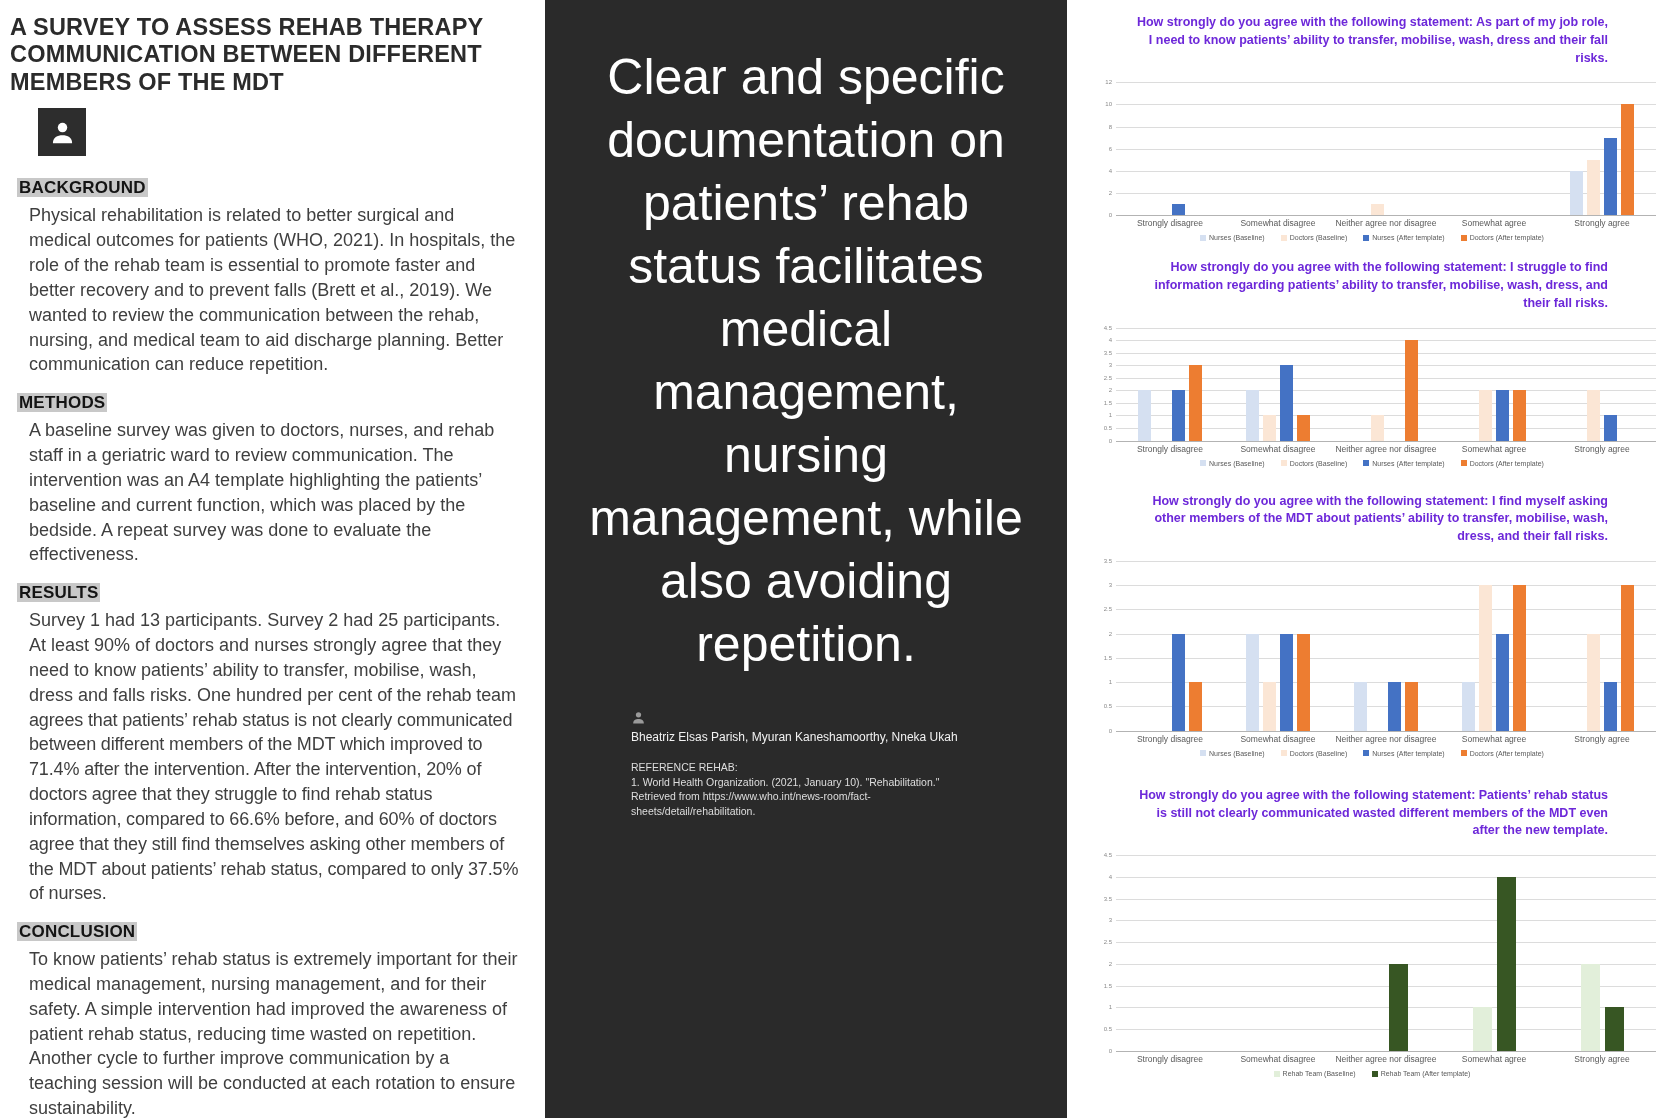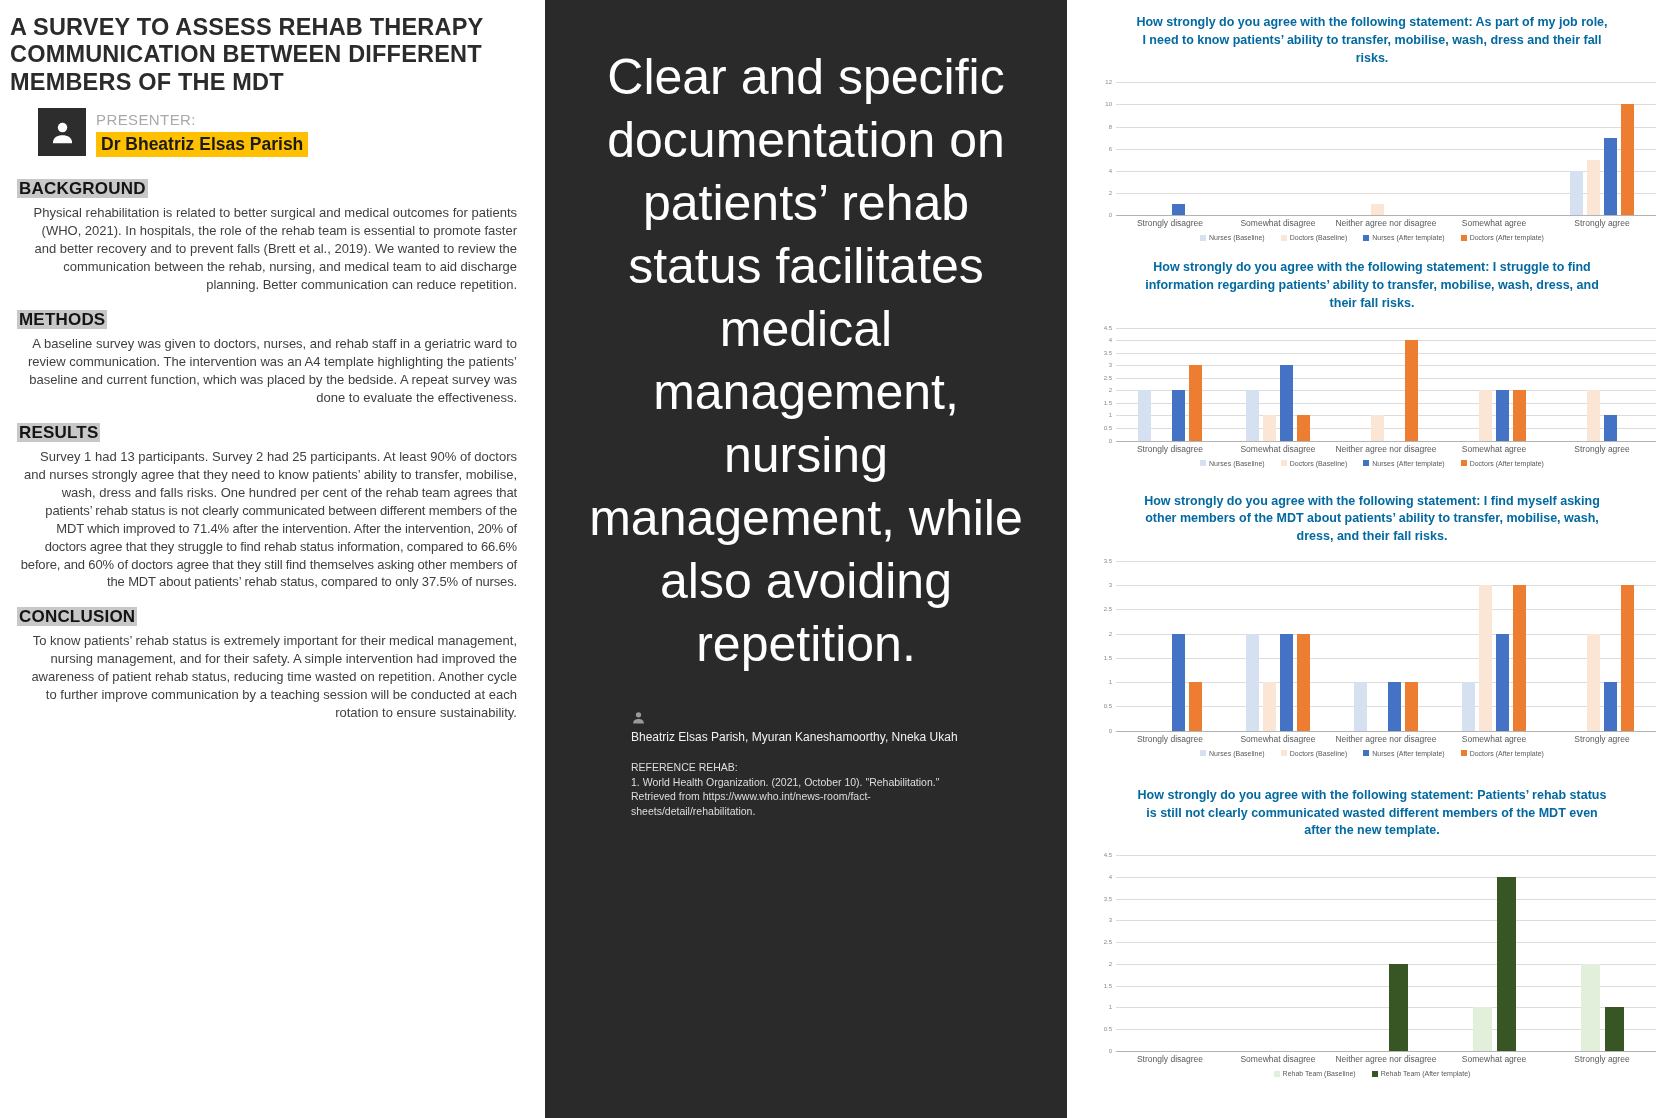--- a/index.html
+++ b/index.html
@@ -12,36 +12,36 @@
 
   
   .col-left{width:545px;min-width:545px;background:#fff;box-sizing:border-box;padding:14px 26px 0 10px;}
   .title{font-size:23.5px;line-height:1.17;font-weight:bold;color:#2b2b2b;margin:0 0 12px 0;max-width:475px;letter-spacing:.2px;}
   .presenter{display:flex;margin:8px 0 22px 28px;gap:10px;}
   .avatar{width:48px;height:48px;background:#2d2d2d;display:flex;align-items:center;justify-content:center;flex:none;}
   .presenter-label{color:#a9a9a9;font-size:15px;letter-spacing:.4px;margin-top:3px;}
   .presenter-name{display:inline-block;background:#ffc000;color:#1b1b1b;font-weight:bold;font-size:17.5px;padding:2px 5px;margin-top:4px;}
   .section{margin:0 0 16px 7px;}
   .section-heading{display:inline;background:#c8c8c8;color:#141414;font-weight:bold;font-size:17px;padding:0 2px;letter-spacing:.2px;}
-  .section-body{margin:5px 0 0 0;font-size:13px;line-height:1.38;color:#3f3f3f;max-width:500px;text-align:right;}
+  .section-body{margin:5px 0 0 12px;font-size:18px;line-height:1.38;color:#3f3f3f;max-width:500px;}
   .alt{letter-spacing:-0.15px;}
 
   
   .col-mid{width:522px;min-width:522px;background:#2a2a2a;color:#fff;box-sizing:border-box;padding-top:46px;}
   .statement{font-size:50px;line-height:1.26;text-align:center;font-weight:300;width:468px;margin:0 auto;}
   .authors-block{margin:34px 0 0 86px;width:348px;}
   .mid-person{display:block;margin-bottom:1px;}
   .authors{font-size:12px;color:#f2f2f2;margin:5px 0 16px 0;}
   .ref-heading{font-size:10.5px;color:#dedede;line-height:1.4;}
   .ref{font-size:10.5px;line-height:1.38;color:#dedede;}
 
   
   .col-right{flex:1;background:#fff;box-sizing:border-box;padding-top:14px;}
   .chart{width:588px;margin:0 auto;}
-  .chart-title{font-weight:bold;font-size:12.5px;line-height:1.42;color:#0369a1;text-align:center;max-width:472px;margin:0 auto 15px auto;}
+  .chart-title{font-weight:bold;font-size:12.5px;line-height:1.42;color:#6d28d9;text-align:right;max-width:472px;margin:0 auto 15px auto;}
   .plot{position:relative;margin-left:38px;margin-right:10px;}
   .gridline{position:absolute;left:0;right:0;height:1px;background:#dcdcdc;}
   .gridline.zero{background:#b3b3b3;}
   .ytick{position:absolute;right:100%;margin-right:4px;font-size:6px;color:#8a8a8a;line-height:1;transform:translateY(-50%);}
   .groups{position:absolute;left:0;right:0;bottom:0;top:0;display:flex;align-items:flex-end;}
   .group{flex:1;display:flex;justify-content:center;align-items:flex-end;}
   .bar{flex:none;}
   .xlabels{display:flex;margin:3px 10px 0 38px;}
   .xlabel{flex:1;text-align:center;font-size:8.5px;color:#595959;}
   .legend{display:flex;justify-content:center;gap:16px;margin-top:6px;}
@@ -55,44 +55,40 @@
 
   <div class="col-left">
     <h1 class="title">A SURVEY TO ASSESS REHAB THERAPY COMMUNICATION BETWEEN DIFFERENT MEMBERS OF THE MDT</h1>
     <div class="presenter">
       <div class="avatar">
         <svg viewBox="0 0 24 24" width="27" height="27" aria-hidden="true">
           <circle cx="12" cy="7.6" r="4.2" fill="#ffffff"></circle>
           <path d="M3.5 21c0-4.4 3.9-6.6 8.5-6.6s8.5 2.2 8.5 6.6v.6h-17z" fill="#ffffff"></path>
         </svg>
       </div>
-      <div>
-        <div class="presenter-label">PRESENTER:</div>
-        <div class="presenter-name">Dr Bheatriz Elsas Parish</div>
-      </div>
     </div>
     <div id="sections">
         <div class="section"><span class="section-heading">BACKGROUND</span><p class="section-body"><span>Physical rehabilitation is related to better surgical and medical outcomes for patients (WHO, 2021). In hospitals, the role of the rehab team is essential to promote faster and better recovery and to prevent falls (Brett et al., 2019). We wanted to review the communication between the rehab, nursing, and medical team to aid discharge planning. Better communication can reduce repetition.</span></p></div>
         <div class="section"><span class="section-heading">METHODS</span><p class="section-body"><span>A baseline survey was given to doctors, nurses, and rehab staff in a geriatric ward to review communication. The intervention was an A4 template highlighting the patients’ baseline and current function, which was placed by the bedside. A repeat survey was done to evaluate the effectiveness.</span></p></div>
         <div class="section"><span class="section-heading">RESULTS</span><p class="section-body"><span>Survey 1 had 13 participants. Survey 2 had 25 participants. At least 90% of doctors and nurses strongly agree that they need to know patients’ ability to transfer, mobilise, wash, dress and falls risks. One hundred per cent </span><span class="alt">of the rehab team agrees that patients’ rehab status is not clearly communicated between different members of the MDT which improved to 71.4% after the intervention. After the intervention, 20% of doctors agree that they struggle to find rehab status information, compared to 66.6% before, and 60% of doctors agree that they still find themselves asking other members of the MDT about patients’ rehab status, compared to only 37.5% of nurses.</span></p></div>
         <div class="section"><span class="section-heading">CONCLUSION</span><p class="section-body"><span>To know patients’ rehab status is extremely important for their medical management, nursing management, and for their safety. A simple intervention had improved the awareness of patient rehab status, reducing time wasted on repetition. Another cycle to further improve communication by a teaching session will be conducted at each rotation to ensure sustainability.</span></p></div>
       </div>
   </div>
 
   <div class="col-mid">
     <div class="statement">Clear and specific documentation on patients’ rehab status facilitates medical management, nursing management, while also avoiding repetition.</div>
     <div class="authors-block">
       <svg class="mid-person" viewBox="0 0 24 24" width="15" height="15" aria-hidden="true">
         <circle cx="12" cy="7.6" r="4.2" fill="#9a9a9a"></circle>
         <path d="M3.5 21c0-4.4 3.9-6.6 8.5-6.6s8.5 2.2 8.5 6.6v.6h-17z" fill="#9a9a9a"></path>
       </svg>
       <div class="authors">Bheatriz Elsas Parish, Myuran Kaneshamoorthy, Nneka Ukah</div>
       <div class="ref-heading">REFERENCE REHAB:</div>
       <div id="refs">
-          <div class="ref">1. World Health Organization. (2021, October 10). "Rehabilitation." Retrieved from https://www.who.int/news-room/fact-sheets/detail/rehabilitation.</div>
+          <div class="ref">1. World Health Organization. (2021, January 10). "Rehabilitation." Retrieved from https://www.who.int/news-room/fact-sheets/detail/rehabilitation.</div>
         </div>
     </div>
   </div>
 
   <div class="col-right" id="charts">
       <div class="chart" style="margin-top: 0px; margin-bottom: 18px;">
         <div class="chart-title">How strongly do you agree with the following statement: As part of my job role, I need to know patients’ ability to transfer, mobilise, wash, dress and their fall risks.</div>
         <div class="plot" style="height: 133px;">
           <div class="gridline zero" style="top: 133px;"></div>
           <div class="ytick" style="top: 133px;">0</div>

